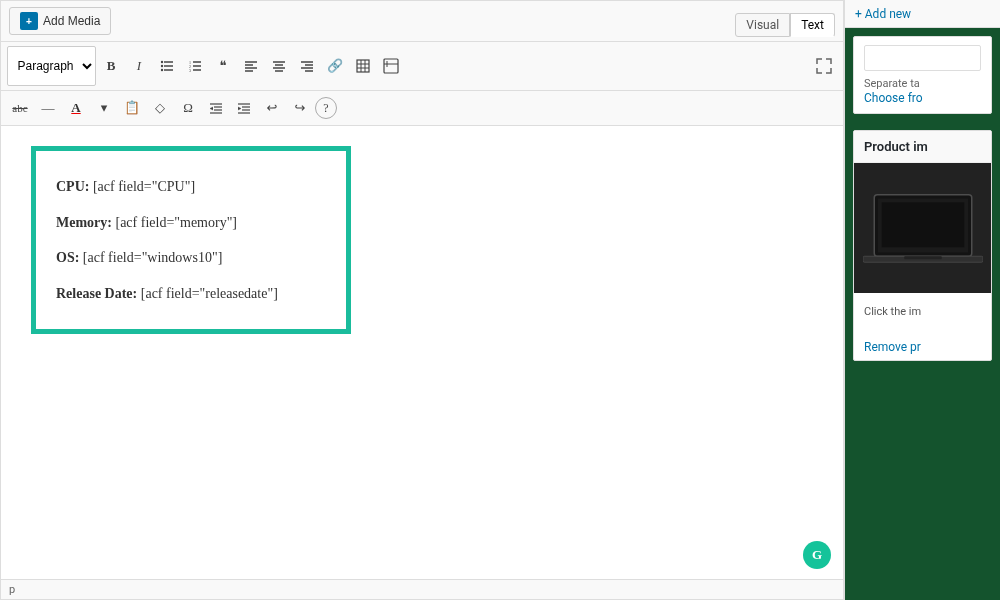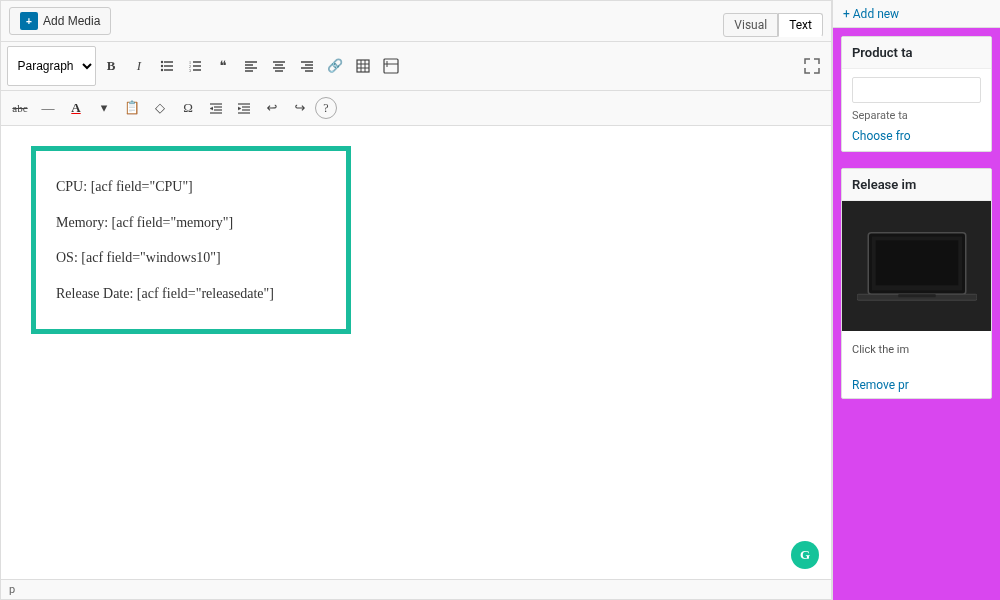--- a/index.html
+++ b/index.html
@@ -161,21 +161,21 @@
       max-width: 340px;
     }
 
     .spec-line {
       margin: 16px 0;
       font-family: Georgia, serif;
       font-size: 14px;
       line-height: 1.4;
     }
     .spec-label {
-      font-weight: normal;
+      font-weight: bold;
       text-align: center;
     }
     .spec-value {
       font-weight: normal;
     }
 
     
     .status-bar {
       padding: 3px 8px;
       font-size: 11px;
@@ -197,22 +197,22 @@
       align-items: center;
       justify-content: center;
       color: white;
       font-size: 13px;
       font-weight: bold;
       font-family: Georgia, serif;
     }
 
     
     .sidebar {
-      width: 168px;
-      background: #d946ef;
+      width: 156px;
+      background: #14532d;
       border-left: 1px solid #ddd;
       display: flex;
       flex-direction: column;
       overflow: hidden;
     }
 
     
     .sidebar-topbar {
       padding: 6px 10px;
       border-bottom: 1px solid #ddd;
@@ -261,21 +261,20 @@
       color: #666;
       margin-top: 5px;
       line-height: 1.4;
     }
 
     .choose-from-link {
       color: #0073aa;
       font-size: 12px;
       cursor: pointer;
       display: block;
-      margin-top: 6px;
       text-decoration: none;
     }
 
     
     .product-image-preview {
       width: 100%;
       height: 130px;
       background: #222;
       display: flex;
       align-items: center;
@@ -465,30 +464,29 @@
   <div class="grammarly-icon">G</div>
 </div>
 
 <div class="sidebar">
 
   <div class="sidebar-topbar">
     <a class="add-new-link">+ Add new</a>
   </div>
 
   <div class="sidebar-panel">
-    <div class="sidebar-panel-header">Product ta</div>
     <div class="sidebar-panel-body">
       <input class="tags-input" type="text" placeholder="" style="">
       <p class="tags-hint">Separate ta</p>
       <a class="choose-from-link">Choose fro</a>
     </div>
   </div>
 
   <div class="sidebar-panel">
-    <div class="sidebar-panel-header">Release im</div>
+    <div class="sidebar-panel-header">Product im</div>
     <div class="sidebar-panel-body" style="padding:0;">
       <div class="product-image-preview">
 
         <svg class="laptop-svg" viewBox="0 0 160 100" xmlns="http://www.w3.org/2000/svg">
           <rect x="15" y="5" width="130" height="82" rx="4" ry="4" fill="#111" stroke="#555" stroke-width="2"></rect>
           <rect x="20" y="10" width="120" height="72" fill="#1a1a1a"></rect>
           <rect x="25" y="15" width="110" height="60" fill="#0a0a0a" opacity="0.7"></rect>
           <rect x="0" y="87" width="160" height="8" rx="2" ry="2" fill="#333" stroke="#555" stroke-width="1"></rect>
           <rect x="55" y="87" width="50" height="4" rx="1" fill="#222"></rect>
         </svg>

